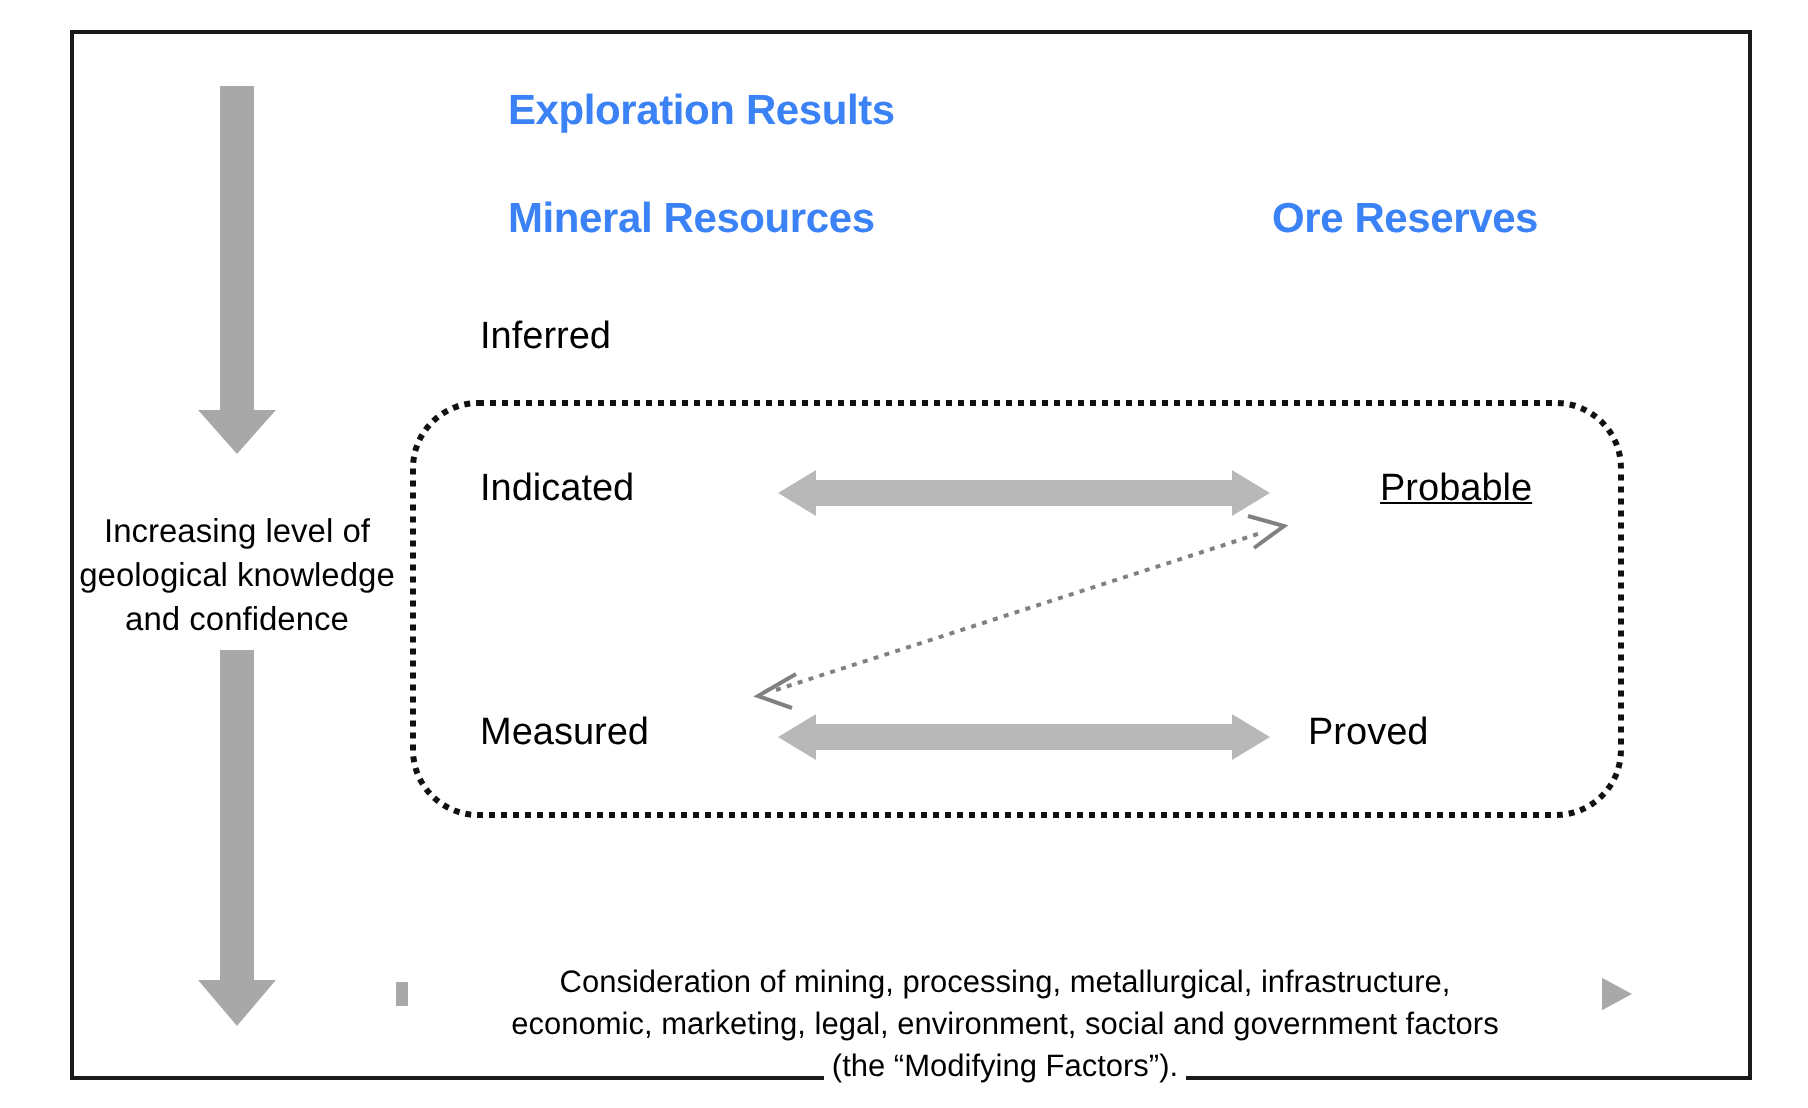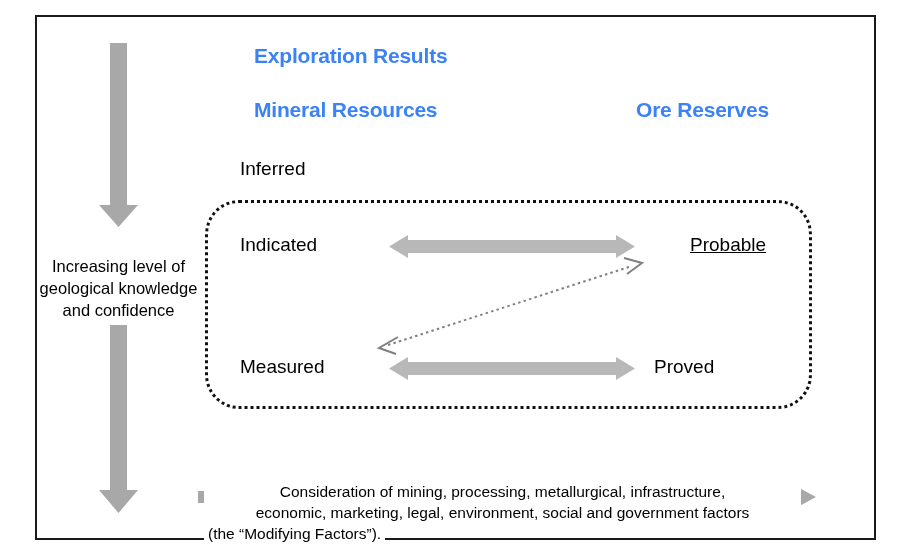--- a/index.html
+++ b/index.html
@@ -110,21 +110,21 @@
     background: #ffffff;
     padding: 0 2px;
   }
   #modifying-text .line.last {
     display: inline-block;
     background: #ffffff;
     padding: 0 4px;
   }
   .last-wrap {
     display: block;
-    text-align: left;
+    text-align: center;
   }
 
   
   #axis-caption {
     position: absolute;
     left: 36px;
     top: 230px;
     width: 165px;
     text-align: center;
     font-size: 16.5px;

